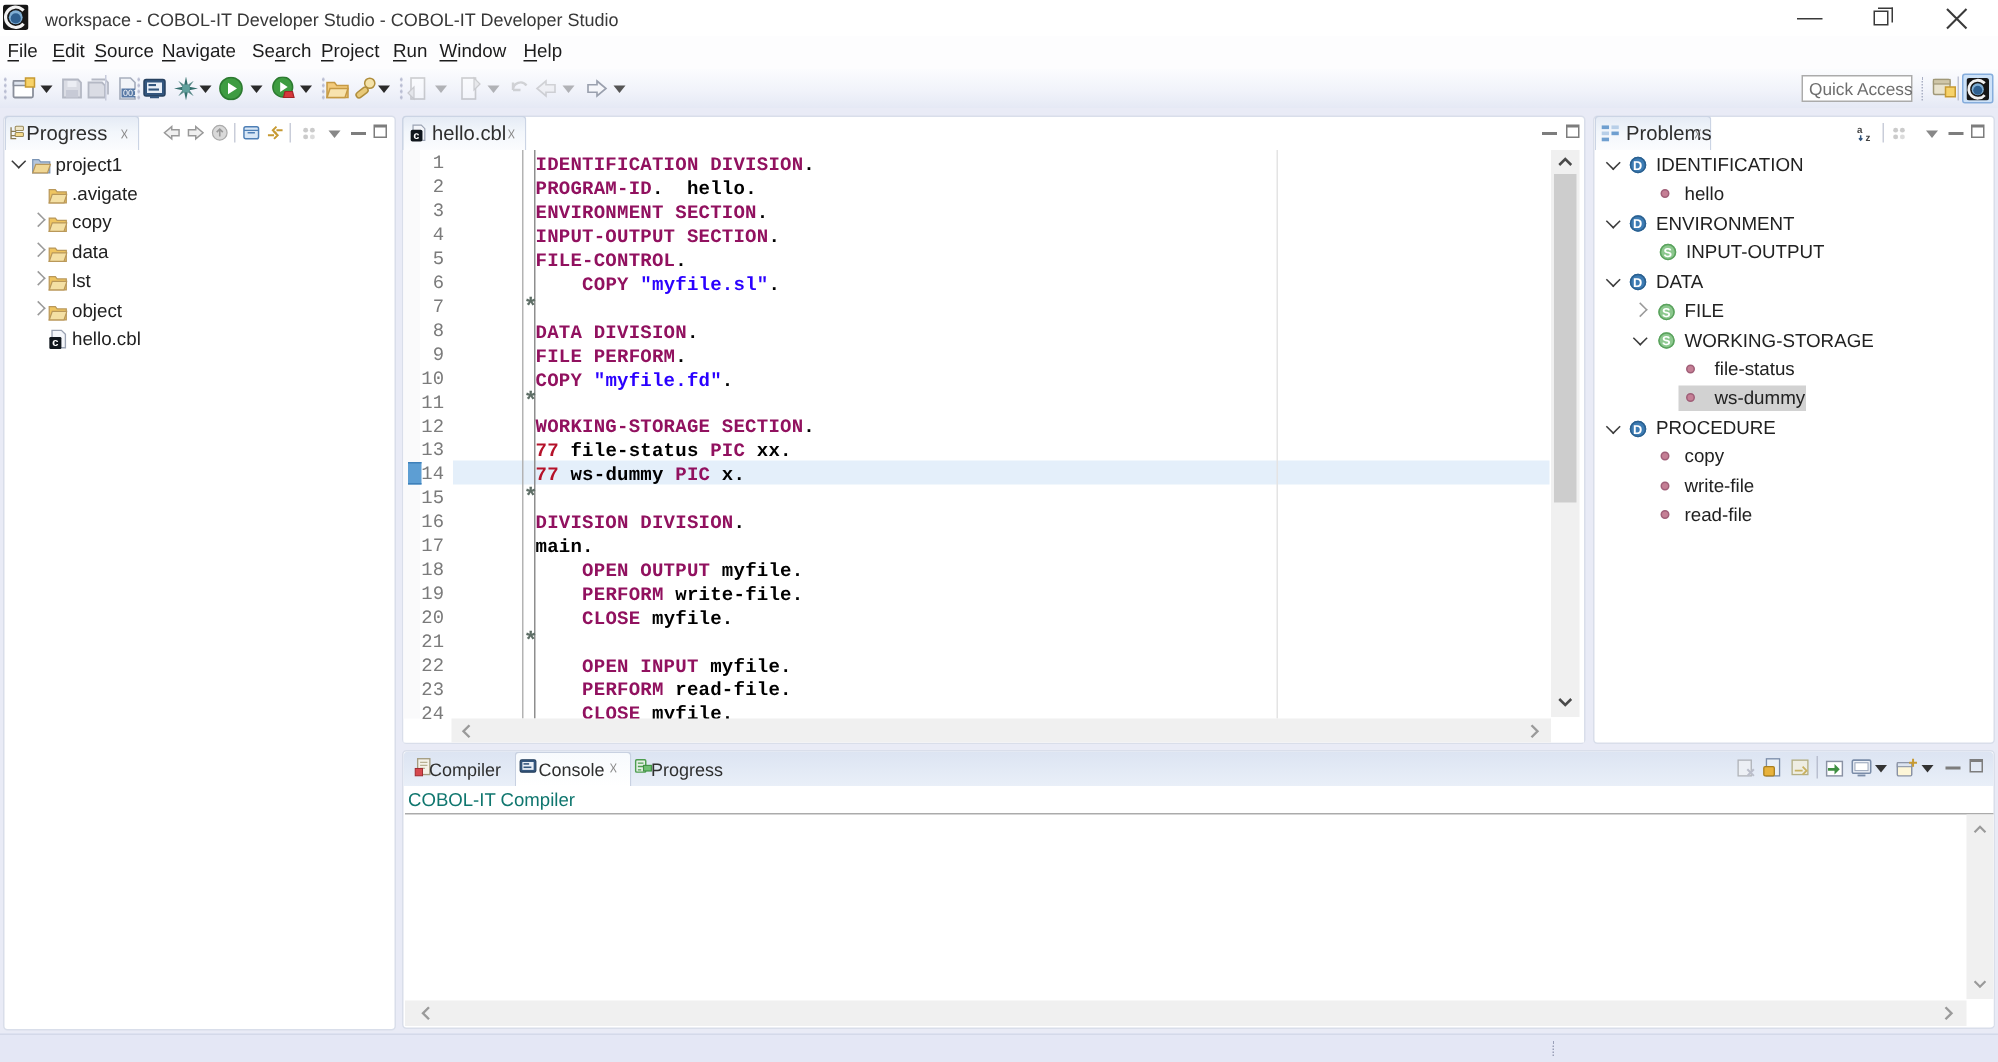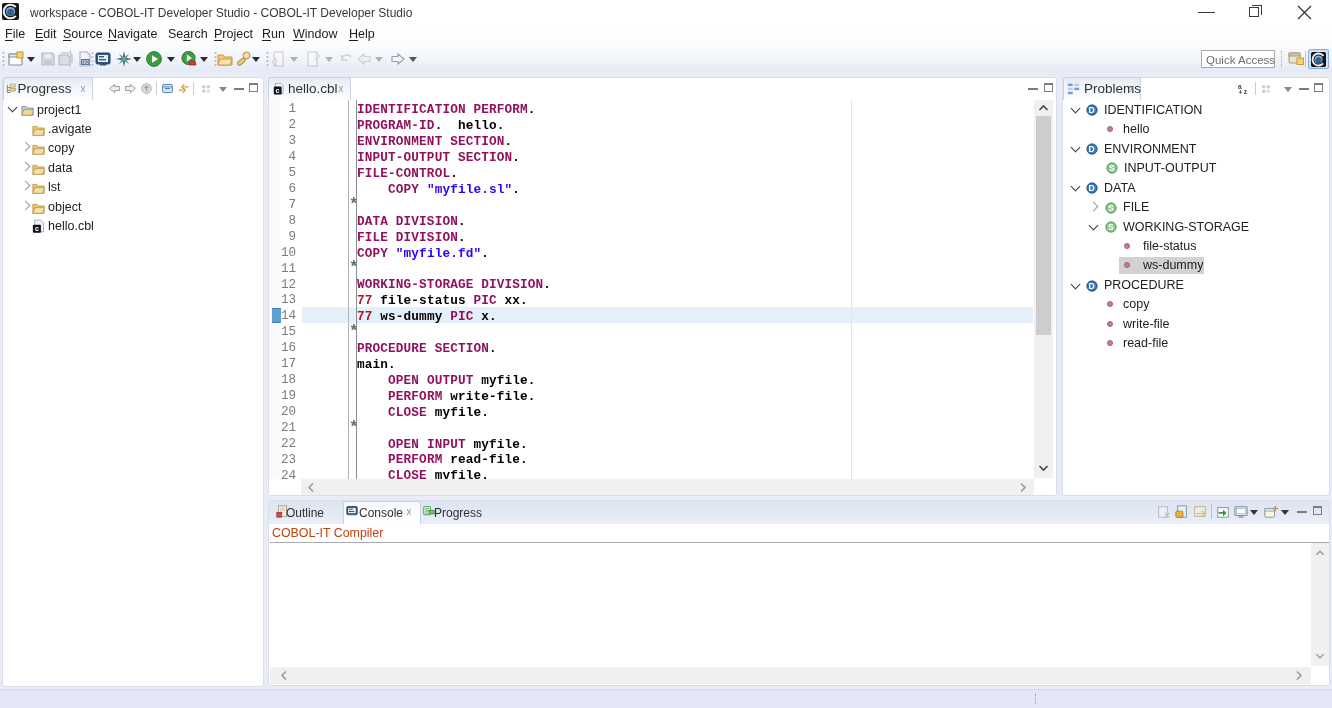--- a/index.html
+++ b/index.html
@@ -308,36 +308,36 @@
 
   <div class="abs" style="left:348px;top:100px;width:1px;height:379px;background:#B3B3B3"></div>
   <div class="abs" style="left:355.5px;top:100px;width:1px;height:379px;background:#8E8E8E"></div>
   <div class="abs" style="left:851px;top:100px;width:1px;height:379px;background:#E4E4E4"></div>
 
   <div id="gutter">
     <div class="abs" id="edt-num" style="left:268px;top:102.4px;width:28px;line-height:15.92px">1<br>2<br>3<br>4<br>5<br>6<br>7<br>8<br>9<br>10<br>11<br>12<br>13<br>14<br>15<br>16<br>17<br>18<br>19<br>20<br>21<br>22<br>23<br>24</div>
   </div>
 
   <div id="code">
-    <div class="cl" style="top:100.2px"><span class="kw">IDENTIFICATION PERFORM</span>.</div>
+    <div class="cl" style="top:100.2px"><span class="kw">IDENTIFICATION DIVISION</span>.</div>
     <div class="cl" style="top:116.1px"><span class="kw">PROGRAM-ID</span>.  hello.</div>
     <div class="cl" style="top:132.0px"><span class="kw">ENVIRONMENT SECTION</span>.</div>
     <div class="cl" style="top:148.0px"><span class="kw">INPUT-OUTPUT SECTION</span>.</div>
     <div class="cl" style="top:163.9px"><span class="kw">FILE-CONTROL</span>.</div>
     <div class="cl" style="top:179.8px">    <span class="kw">COPY</span> <span class="str">"myfile.sl"</span>.</div>
     <div class="cmt" style="top:195.7px">*</div>
     <div class="cl" style="top:211.6px"><span class="kw">DATA DIVISION</span>.</div>
-    <div class="cl" style="top:227.6px"><span class="kw">FILE DIVISION</span>.</div>
+    <div class="cl" style="top:227.6px"><span class="kw">FILE PERFORM</span>.</div>
     <div class="cl" style="top:243.5px"><span class="kw">COPY</span> <span class="str">"myfile.fd"</span>.</div>
     <div class="cmt" style="top:259.4px">*</div>
-    <div class="cl" style="top:275.3px"><span class="kw">WORKING-STORAGE DIVISION</span>.</div>
+    <div class="cl" style="top:275.3px"><span class="kw">WORKING-STORAGE SECTION</span>.</div>
     <div class="cl" style="top:291.2px"><span class="num">77</span> file-status <span class="kw">PIC</span> xx.</div>
     <div class="cl" style="top:307.2px"><span class="num">77</span> ws-dummy <span class="kw">PIC</span> x.</div>
     <div class="cmt" style="top:323.1px">*</div>
-    <div class="cl" style="top:339.0px"><span class="kw">PROCEDURE SECTION</span>.</div>
+    <div class="cl" style="top:339.0px"><span class="kw">DIVISION DIVISION</span>.</div>
     <div class="cl" style="top:354.9px">main.</div>
     <div class="cl" style="top:370.8px">    <span class="kw">OPEN OUTPUT</span> myfile.</div>
     <div class="cl" style="top:386.8px">    <span class="kw">PERFORM</span> write-file.</div>
     <div class="cl" style="top:402.7px">    <span class="kw">CLOSE</span> myfile.</div>
     <div class="cmt" style="top:418.6px">*</div>
     <div class="cl" style="top:434.5px">    <span class="kw">OPEN INPUT</span> myfile.</div>
     <div class="cl" style="top:450.4px">    <span class="kw">PERFORM</span> read-file.</div>
     <div class="cl" style="top:466.4px">    <span class="kw">CLOSE</span> myfile.</div>
   </div>
 
@@ -454,21 +454,21 @@
 <div class="panel" style="left:268px;top:500px;width:1062px;height:186px"></div>
 <div id="console-content">
 
   <div class="abs" style="left:269px;top:501px;width:1060px;height:23px;border-radius:3px 3px 0 0;background:linear-gradient(180deg,#DCE4F2 0%,#E9EFF8 100%)"></div>
 
   <svg class="abs" style="left:276px;top:505px" width="13" height="13" viewBox="0 0 16 16">
     <rect x="3" y="1" width="10" height="13" fill="#F5F2E8" stroke="#A49C80" stroke-width="1.1"></rect>
     <path d="M5 4 h6 M5 6.5 h6 M5 9 h4" stroke="#B9B092" stroke-width="1"></path>
     <rect x="1" y="9" width="6" height="6" fill="#D6484E" stroke="#9E2A30" stroke-width="0.8"></rect>
   </svg>
-  <div class="ctablabel" style="left:286px;top:506px">Outline</div>
+  <div class="ctablabel" style="left:286px;top:506px">Compiler</div>
 
   <div class="abs" style="left:343px;top:501px;width:78px;height:23px;border:1px solid #C8D1E1;border-bottom:none;border-radius:3px 3px 0 0;background:linear-gradient(180deg,#F7FAFD,#FFFFFF)"></div>
   <svg class="abs" style="left:346px;top:505px" width="12" height="12" viewBox="0 0 16 16">
     <rect x="1" y="2" width="14" height="11" rx="1.5" fill="#33567E" stroke="#27415F" stroke-width="1"></rect>
     <rect x="3" y="4" width="10" height="7" fill="#E9EFF7"></rect>
     <rect x="4" y="5" width="5" height="1.4" fill="#33567E"></rect>
       <rect x="4" y="8" width="7" height="1.4" fill="#33567E"></rect>
   </svg>
   <div class="ctablabel" style="left:359px;top:506px">Console</div>
   <div class="tabx" style="left:406px;top:506px">☓</div>
@@ -505,21 +505,21 @@
   <div class="dd" style="left:1250px;top:510px;border-top-color:#333"></div>
   <svg class="abs" style="left:1264px;top:505px" width="14" height="14" viewBox="0 0 16 16">
     <rect x="1" y="4" width="11" height="10" rx="1" fill="#FDF6D8" stroke="#8a92a4" stroke-width="1.1"></rect>
     <rect x="1" y="4" width="11" height="3" fill="#DCE4F0" stroke="#8a92a4" stroke-width="0.8"></rect>
     <path d="M13 1 v6 M10 4 h6" stroke="#C79A32" stroke-width="1.5"></path>
   </svg>
   <div class="dd" style="left:1281px;top:510px;border-top-color:#333"></div>
   <div class="vmin" style="left:1297px;top:506px"></div>
   <div class="vmax" style="left:1313px;top:506px"></div>
 
-  <div class="abs" style="left:272px;top:526px;font-size:12.4px;color:#c2410c">COBOL-IT Compiler</div>
+  <div class="abs" style="left:272px;top:526px;font-size:12.4px;color:#0f766e">COBOL-IT Compiler</div>
 
   <div class="abs" style="left:270px;top:542px;width:1059px;height:142px;border-top:1px solid #ABABAB;background:#fff"></div>
 
   <div class="sbtrack" style="left:1311px;top:543px;width:18px;height:123px"></div>
   <svg class="abs" style="left:1315px;top:549px" width="10" height="8" viewBox="0 0 11 8">
       <path d="M1.5 6 L5.5 2 L9.5 6" fill="none" stroke="#9a9a9a" stroke-width="1.6"></path>
     </svg>
   <svg class="abs" style="left:1315px;top:652px" width="10" height="8" viewBox="0 0 11 8">
       <path d="M1.5 2 L5.5 6 L9.5 2" fill="none" stroke="#9a9a9a" stroke-width="1.6"></path>
     </svg>

